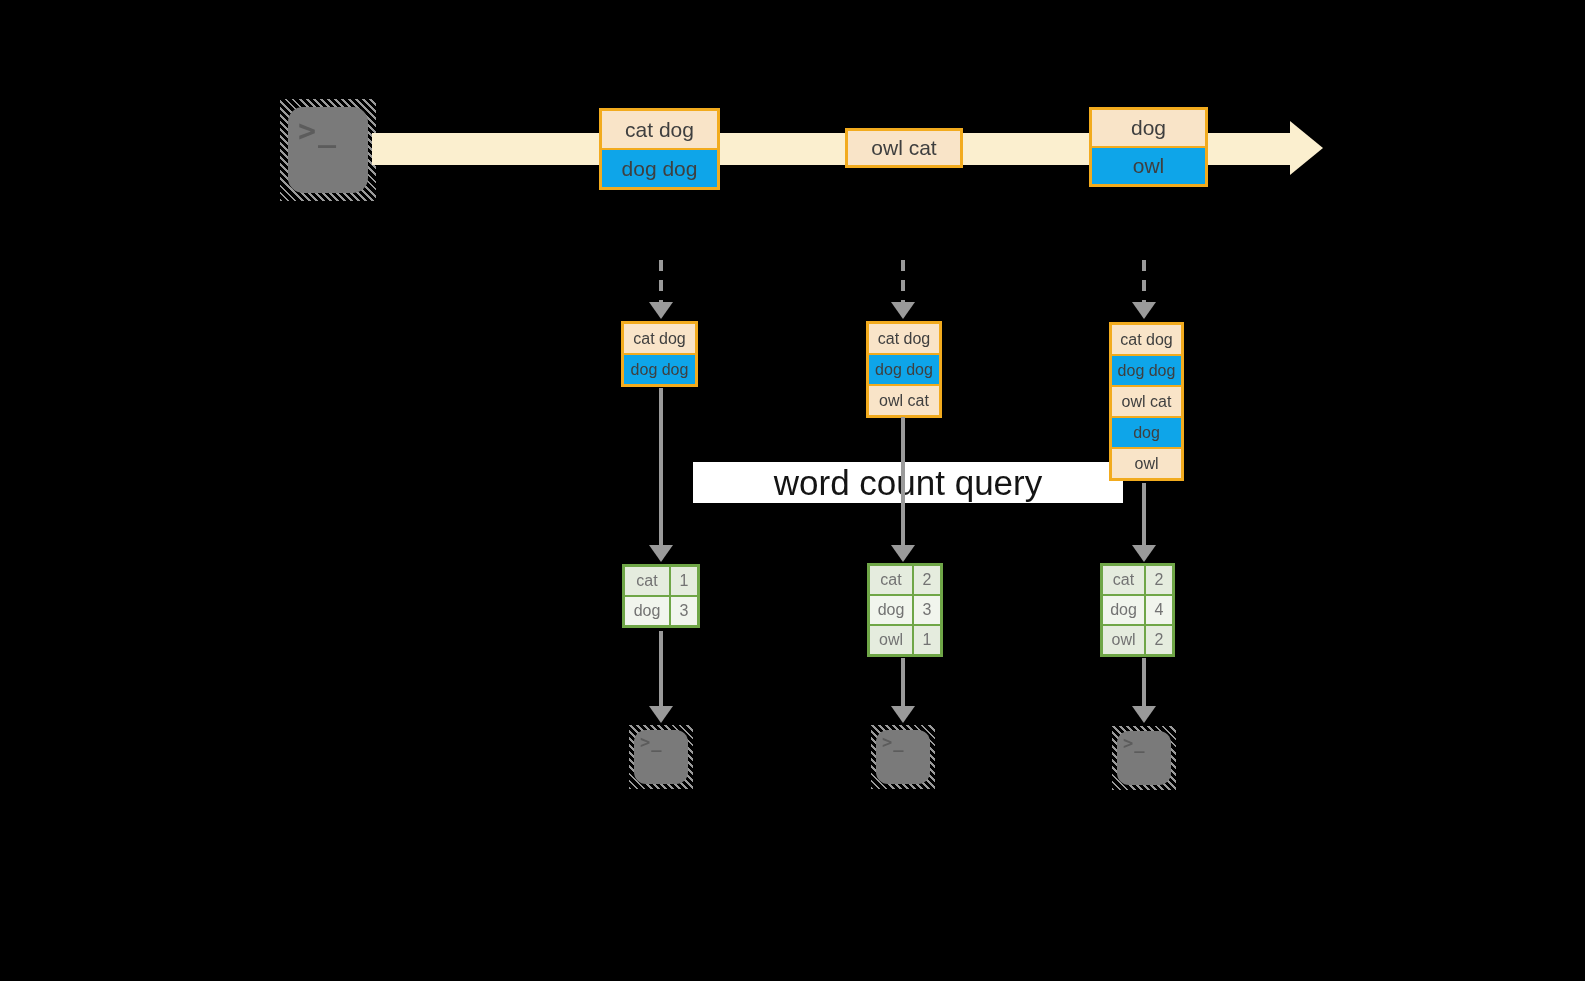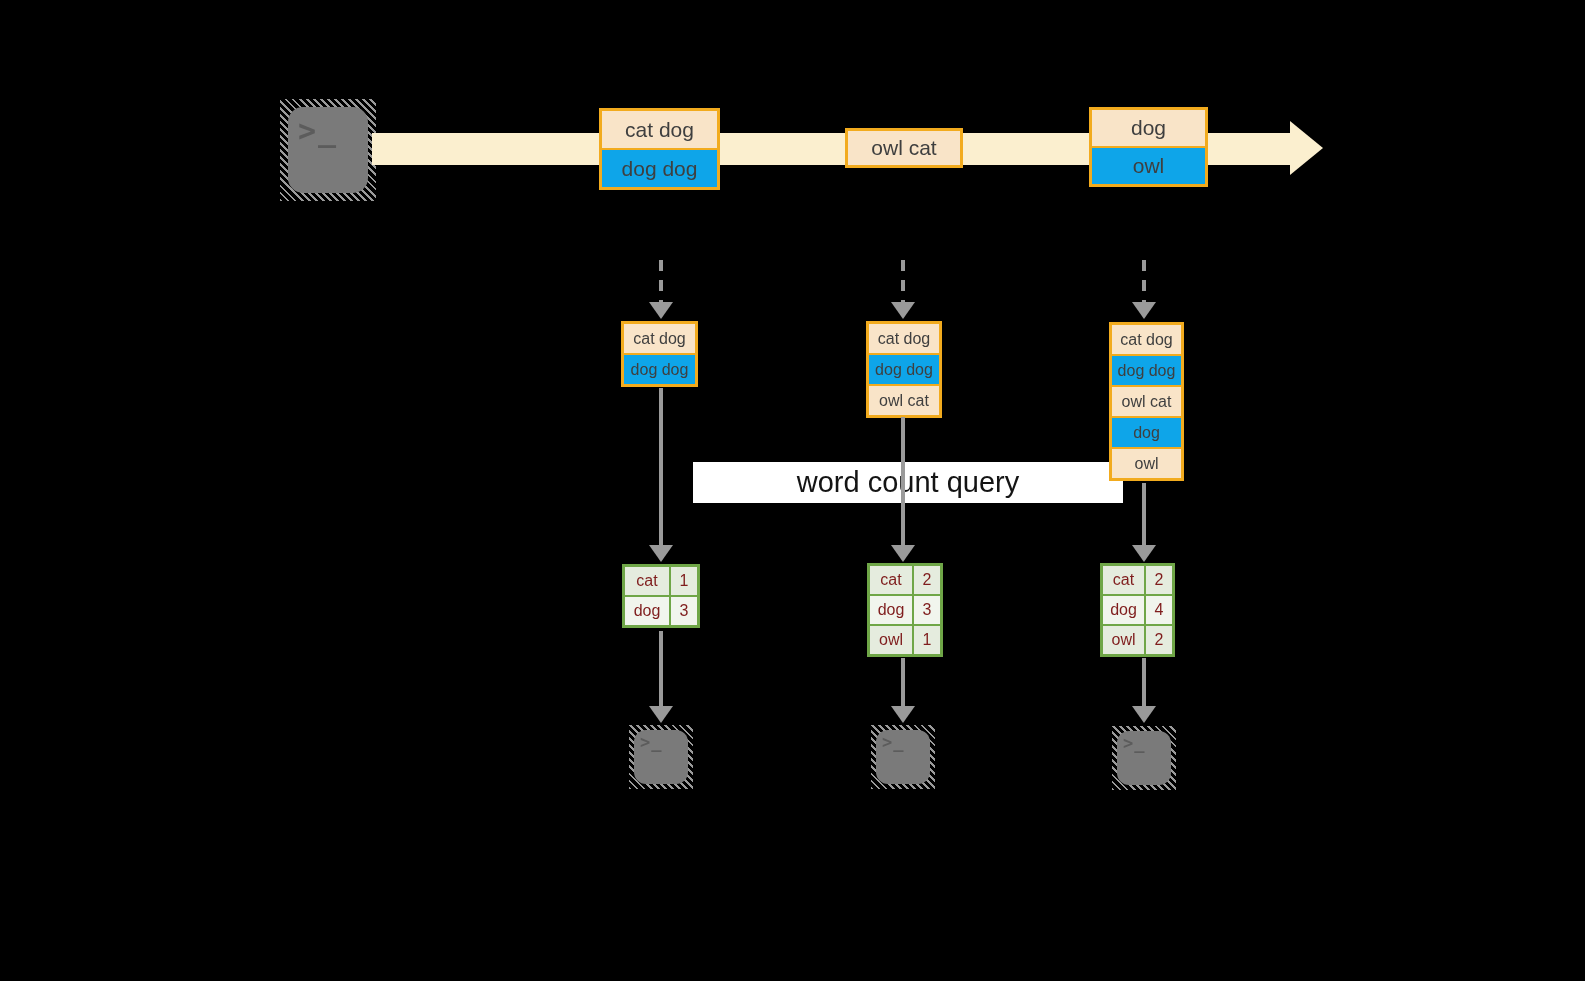--- a/index.html
+++ b/index.html
@@ -52,27 +52,27 @@
   .buf{position:absolute;border:3px solid #F2AB1E;background:#F2AB1E;z-index:2;}
   .buf .cell{height:29px;display:flex;align-items:center;justify-content:center;
     font-size:16px;color:#3f3f3f;}
   .buf .cell + .cell{margin-top:2px;}
   .buf-1{left:621px;top:321px;width:71px;}
   .buf-2{left:866px;top:321px;width:70px;}
   .buf-3{left:1109px;top:322px;width:69px;}
 
   
   .query-label{position:absolute;left:693px;top:462px;width:430px;height:41px;background:#ffffff;
-    display:flex;align-items:center;justify-content:center;font-size:29px;color:#141414;z-index:1;}
+    display:flex;align-items:center;justify-content:center;font-size:35px;color:#141414;z-index:1;}
 
   
   .wtable{position:absolute;border:3px solid #6FA647;background:#6FA647;z-index:2;
     display:grid;grid-template-columns:1fr 26px;gap:2px;}
   .wtable .tcell{display:flex;align-items:center;justify-content:center;
-    height:28px;font-size:16px;color:#7f1d1d;}
+    height:28px;font-size:16px;color:#737373;}
   .gdark{background:#E5ECDE;}
   .glight{background:#F1F5ED;}
   .wt-1{left:622px;top:564px;width:72px;}
   .wt-2{left:867px;top:563px;width:70px;}
   .wt-3{left:1100px;top:563px;width:69px;}
 </style>
 </head>
 <body>
 
 <div class="canvas">

